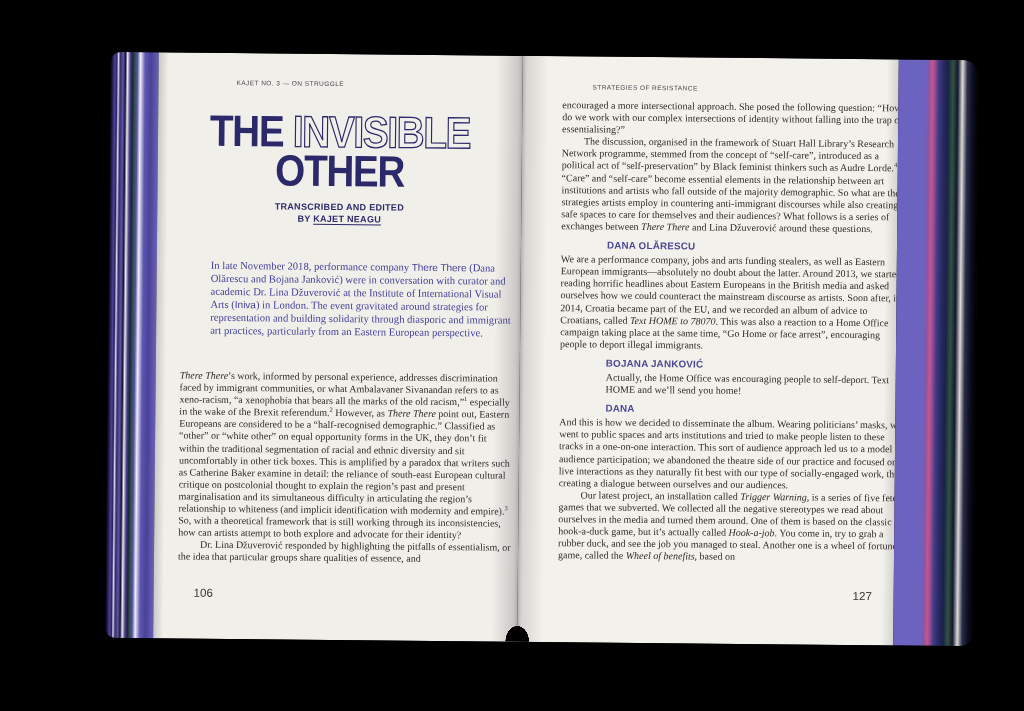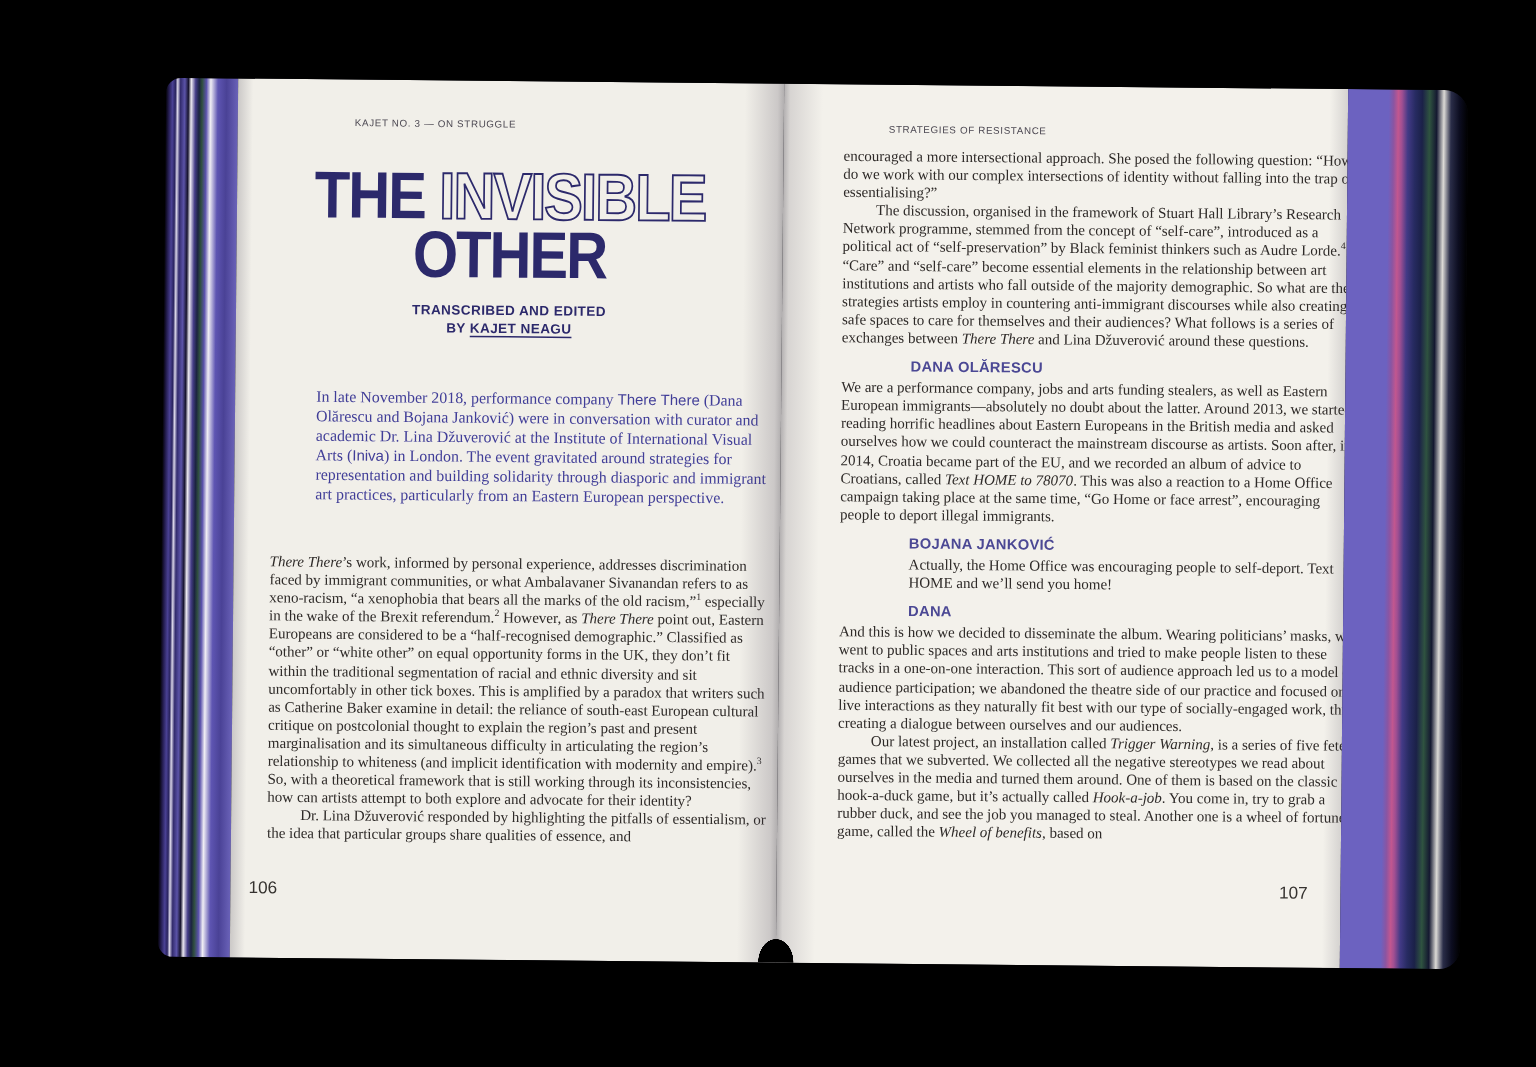--- a/index.html
+++ b/index.html
@@ -82,21 +82,21 @@
   .body-col .it{font-style:italic;}
   .body-col .sup{vertical-align:super;font-size:6.5px;line-height:0;}
   .speaker{
     font-family:"Liberation Sans",sans-serif;font-size:9.8px;font-weight:bold;
     color:#4b4894;padding-left:46px;margin:7px 0 2px 0;letter-spacing:.2px;
   }
   .pagenum{
     position:absolute;font-family:"Liberation Sans",sans-serif;
     font-size:11.5px;color:#35322f;
   }
-  .paper-left .pagenum{left:12px;top:534px;}
+  .paper-left .pagenum{left:40px;top:534px;}
   .paper-right .pagenum{left:335px;top:531px;}
 </style>
 </head>
 <body>
 
 <div class="book">
 
   <div class="edge-left"></div>
 
   <div class="paper paper-left">
@@ -130,19 +130,19 @@
         <p class="para indent"><span>The discussion, organised in the framework of Stuart Hall Library’s Research Network programme, stemmed from the concept of “self-care”, introduced as a political act of “self-preservation” by Black feminist thinkers such as Audre Lorde.</span><span class="sup">4</span><span> “Care” and “self-care” become essential elements in the relationship between art institutions and artists who fall outside of the majority demographic. So what are the strategies artists employ in countering anti-immigrant discourses while also creating safe spaces to care for themselves and their audiences? What follows is a series of exchanges between </span><span class="it">There There</span><span> and Lina Džuverović around these questions.</span></p>
         <div class="speaker">DANA OLĂRESCU</div>
         <p class="para"><span>We are a performance company, jobs and arts funding stealers, as well as Eastern European immigrants—absolutely no doubt about the latter. Around 2013, we started reading horrific headlines about Eastern Europeans in the British media and asked ourselves how we could counteract the mainstream discourse as artists. Soon after, in 2014, Croatia became part of the EU, and we recorded an album of advice to Croatians, called </span><span class="it">Text HOME to 78070</span><span>. This was also a reaction to a Home Office campaign taking place at the same time, “Go Home or face arrest”, encouraging people to deport illegal immigrants.</span></p>
         <div class="speaker">BOJANA JANKOVIĆ</div>
         <p class="para inset"><span>Actually, the Home Office was encouraging people to self-deport. Text HOME and we’ll send you home!</span></p>
         <div class="speaker">DANA</div>
         <p class="para"><span>And this is how we decided to disseminate the album. Wearing politicians’ masks, we went to public spaces and arts institutions and tried to make people listen to these tracks in a one-on-one interaction. This sort of audience approach led us to a model of audience participation; we abandoned the theatre side of our practice and focused on live interactions as they naturally fit best with our type of socially-engaged work, thus creating a dialogue between ourselves and our audiences.</span></p>
         <p class="para indent"><span>Our latest project, an installation called </span><span class="it">Trigger Warning</span><span>, is a series of five fete games that we subverted. We collected all the negative stereotypes we read about ourselves in the media and turned them around. One of them is based on the classic hook-a-duck game, but it’s actually called </span><span class="it">Hook-a-job</span><span>. You come in, try to grab a rubber duck, and see the job you managed to steal. Another one is a wheel of fortune game, called the </span><span class="it">Wheel of benefits</span><span>, based on</span></p>
       </div>
 
-    <div class="pagenum">107</div>
+    <div class="pagenum">127</div>
   </div>
 
   <div class="edge-right"></div>
   <div class="spine"></div>
   <div class="spine-notch"></div>
 </div>
 
 </body></html>

